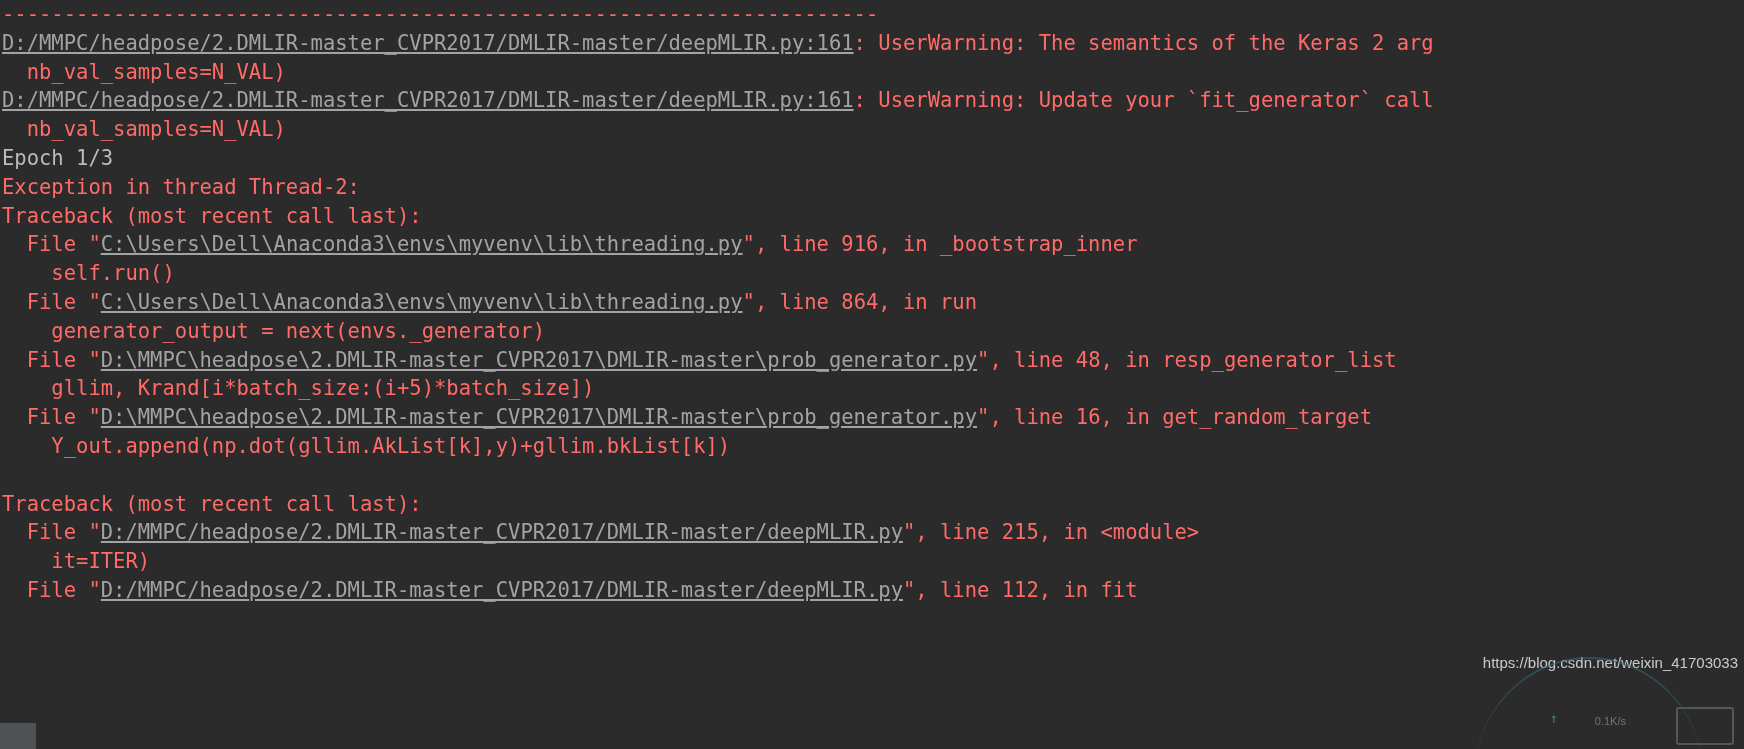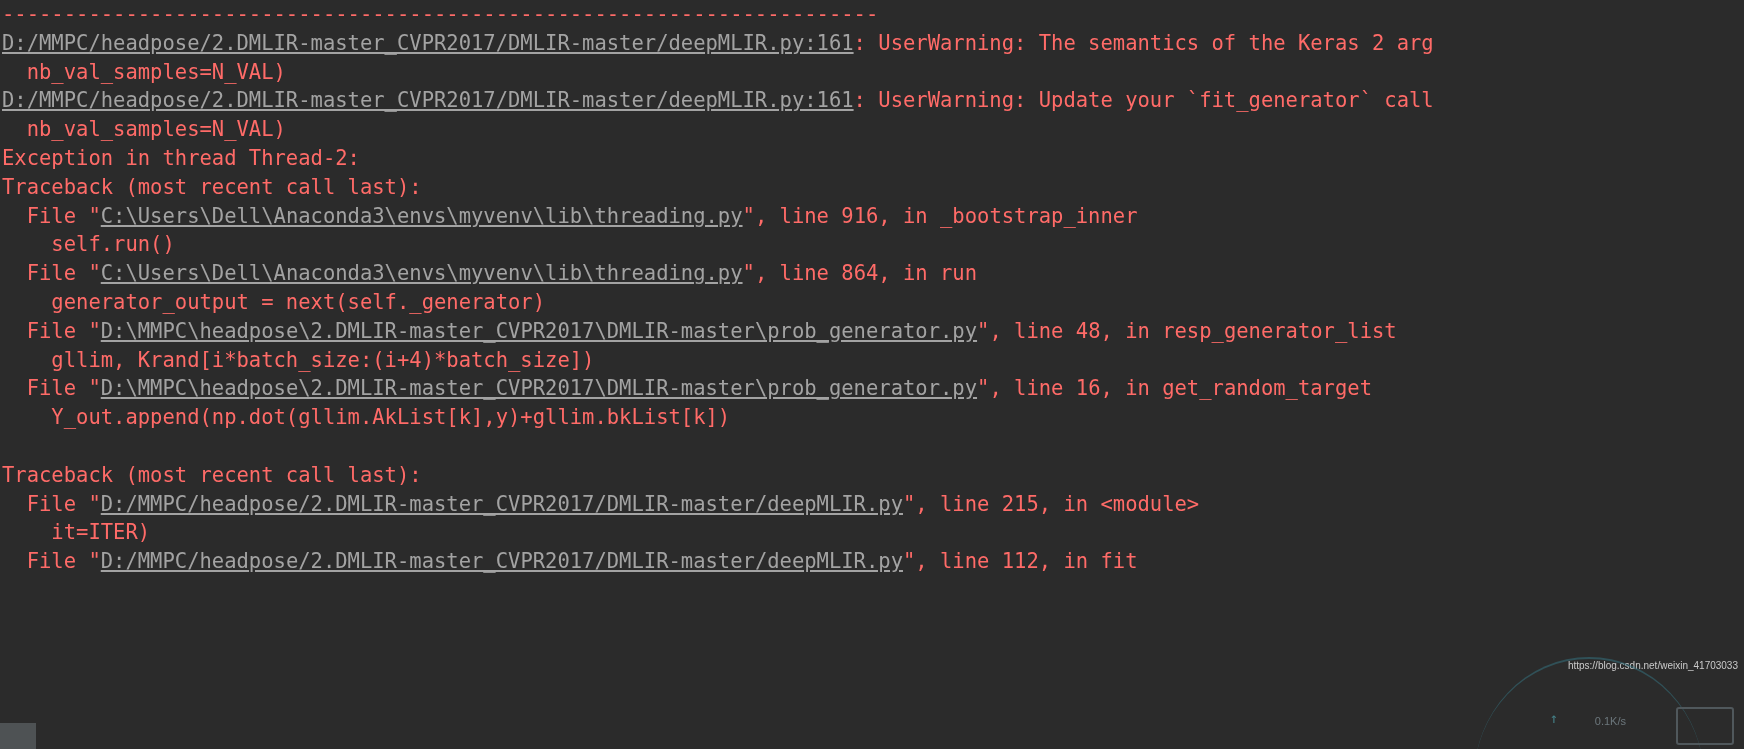--- a/index.html
+++ b/index.html
@@ -46,21 +46,21 @@
     height: 26px;
     background: #4e5254;
   }
   
   #watermark {
     position: absolute;
     right: 6px;
     bottom: 78px;
     color: #d8d8d8;
     font-family: "Liberation Sans", sans-serif;
-    font-size: 10px;
+    font-size: 15px;
     opacity: 0.92;
     white-space: pre;
   }
   
   #tray {
     position: absolute;
     right: 0px;
     bottom: 0px;
     width: 300px;
     height: 70px;
@@ -106,28 +106,29 @@
 <body>
 
 <div id="console">
 
   <div id="lines">
       <div class="line err"><span class="seg">-----------------------------------------------------------------------</span></div>
       <div class="line err"><span class="seg link">D:/MMPC/headpose/2.DMLIR-master_CVPR2017/DMLIR-master/deepMLIR.py:161</span><span class="seg">: UserWarning: The semantics of the Keras 2 arg</span></div>
       <div class="line err"><span class="seg">  nb_val_samples=N_VAL)</span></div>
       <div class="line err"><span class="seg link">D:/MMPC/headpose/2.DMLIR-master_CVPR2017/DMLIR-master/deepMLIR.py:161</span><span class="seg">: UserWarning: Update your `fit_generator` call</span></div>
       <div class="line err"><span class="seg">  nb_val_samples=N_VAL)</span></div>
+      <div class="line info"><span class="seg">Epoch 1/3</span></div>
       <div class="line err"><span class="seg">Exception in thread Thread-2:</span></div>
       <div class="line err"><span class="seg">Traceback (most recent call last):</span></div>
       <div class="line err"><span class="seg">  File "</span><span class="seg link">C:\Users\Dell\Anaconda3\envs\myvenv\lib\threading.py</span><span class="seg">", line 916, in _bootstrap_inner</span></div>
       <div class="line err"><span class="seg">    self.run()</span></div>
       <div class="line err"><span class="seg">  File "</span><span class="seg link">C:\Users\Dell\Anaconda3\envs\myvenv\lib\threading.py</span><span class="seg">", line 864, in run</span></div>
-      <div class="line err"><span class="seg">    generator_output = next(self._generator)</span></div>
+      <div class="line err"><span class="seg">    generator_output = next(envs._generator)</span></div>
       <div class="line err"><span class="seg">  File "</span><span class="seg link">D:\MMPC\headpose\2.DMLIR-master_CVPR2017\DMLIR-master\prob_generator.py</span><span class="seg">", line 48, in resp_generator_list</span></div>
-      <div class="line err"><span class="seg">    gllim, Krand[i*batch_size:(i+4)*batch_size])</span></div>
+      <div class="line err"><span class="seg">    gllim, Krand[i*batch_size:(i+5)*batch_size])</span></div>
       <div class="line err"><span class="seg">  File "</span><span class="seg link">D:\MMPC\headpose\2.DMLIR-master_CVPR2017\DMLIR-master\prob_generator.py</span><span class="seg">", line 16, in get_random_target</span></div>
       <div class="line err"><span class="seg">    Y_out.append(np.dot(gllim.AkList[k],y)+gllim.bkList[k])</span></div>
       <div class="line err"><span class="seg"></span></div>
       <div class="line err"><span class="seg">Traceback (most recent call last):</span></div>
       <div class="line err"><span class="seg">  File "</span><span class="seg link">D:/MMPC/headpose/2.DMLIR-master_CVPR2017/DMLIR-master/deepMLIR.py</span><span class="seg">", line 215, in &lt;module&gt;</span></div>
       <div class="line err"><span class="seg">    it=ITER)</span></div>
       <div class="line err"><span class="seg">  File "</span><span class="seg link">D:/MMPC/headpose/2.DMLIR-master_CVPR2017/DMLIR-master/deepMLIR.py</span><span class="seg">", line 112, in fit</span></div>
     </div>
 
   <div id="gutter-block"></div>

